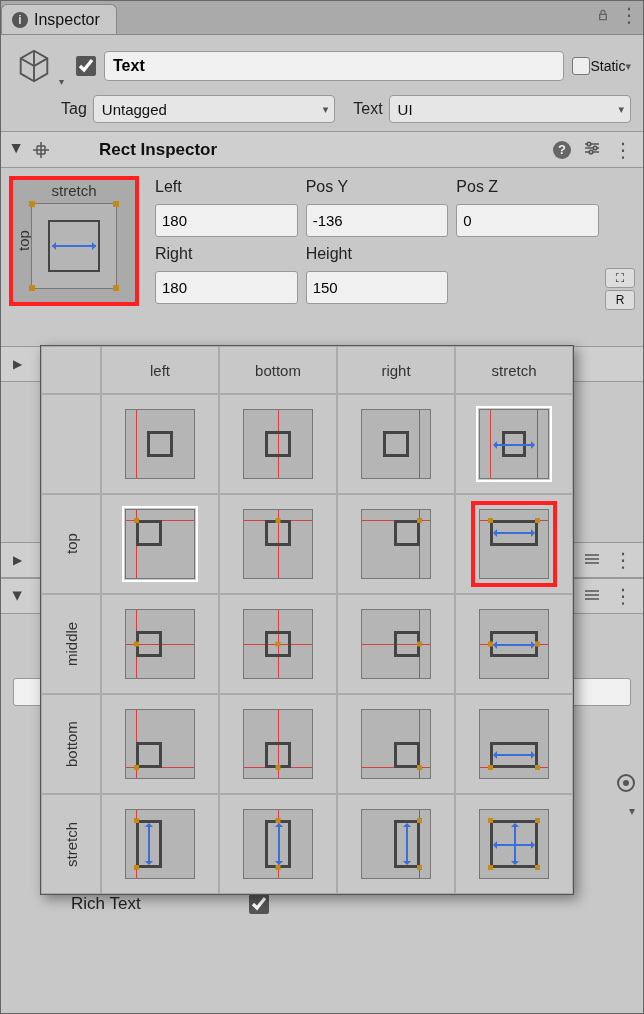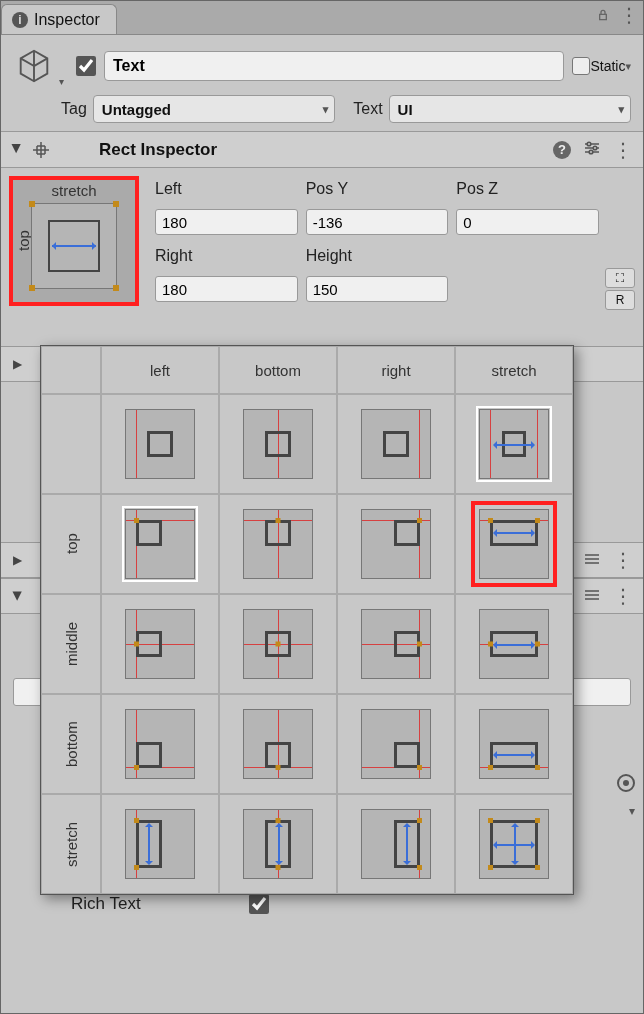--- a/index.html
+++ b/index.html
@@ -125,21 +125,20 @@
     height: 28px;
     background: #e6e6e6;
     border: 1px solid #999;
     border-radius: 4px;
     padding: 0 22px 0 8px;
     display:flex;
     align-items:center;
     position:relative;
     font-size:15px;
     flex: 1;
-    font-weight: bold;
   }
   .dropdown::after {
     content:"▾";
     position:absolute;
     right:6px;
     font-size:11px;
     color:#555;
   }
   
   .comp-header {
@@ -243,21 +242,21 @@
     flex:1;
     display:grid;
     grid-template-columns: 1fr 1fr 1fr;
     grid-template-rows: auto auto auto auto;
     gap: 4px 8px;
     align-items:center;
     padding-right: 36px;
   }
   .rt-fields .lbl { font-size:16px; color:#222; }
   .rt-fields input {
-    height:26px; background:#f0f0f0;
+    height:33px; background:#f0f0f0;
     border:1px solid #999; border-radius:3px;
     padding:0 6px; font-size:15px; width:100%;
   }
   .rt-side-btns {
     position:absolute; right:8px; top:100px;
     display:flex; flex-direction:column; gap:2px;
   }
   .mini-btn {
     width:30px; height:20px;
     border:1px solid #999;

